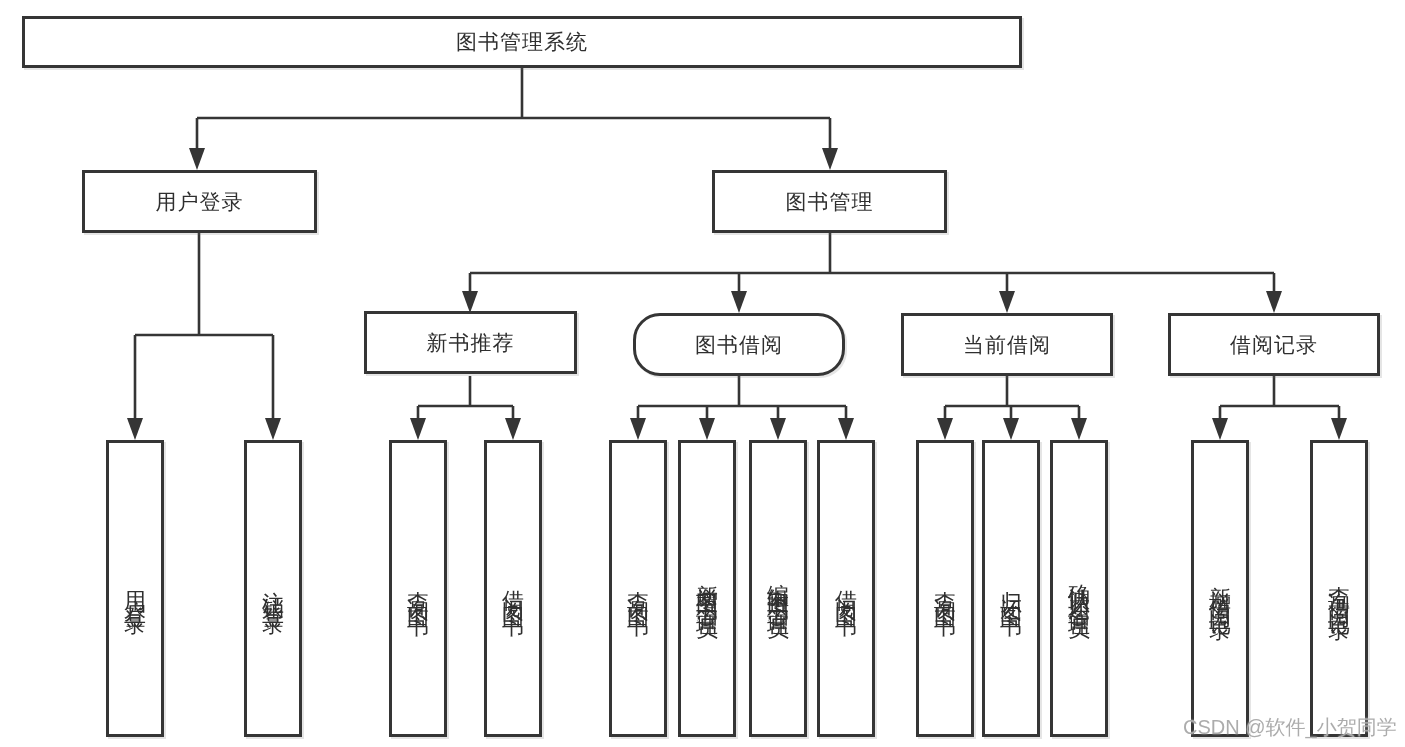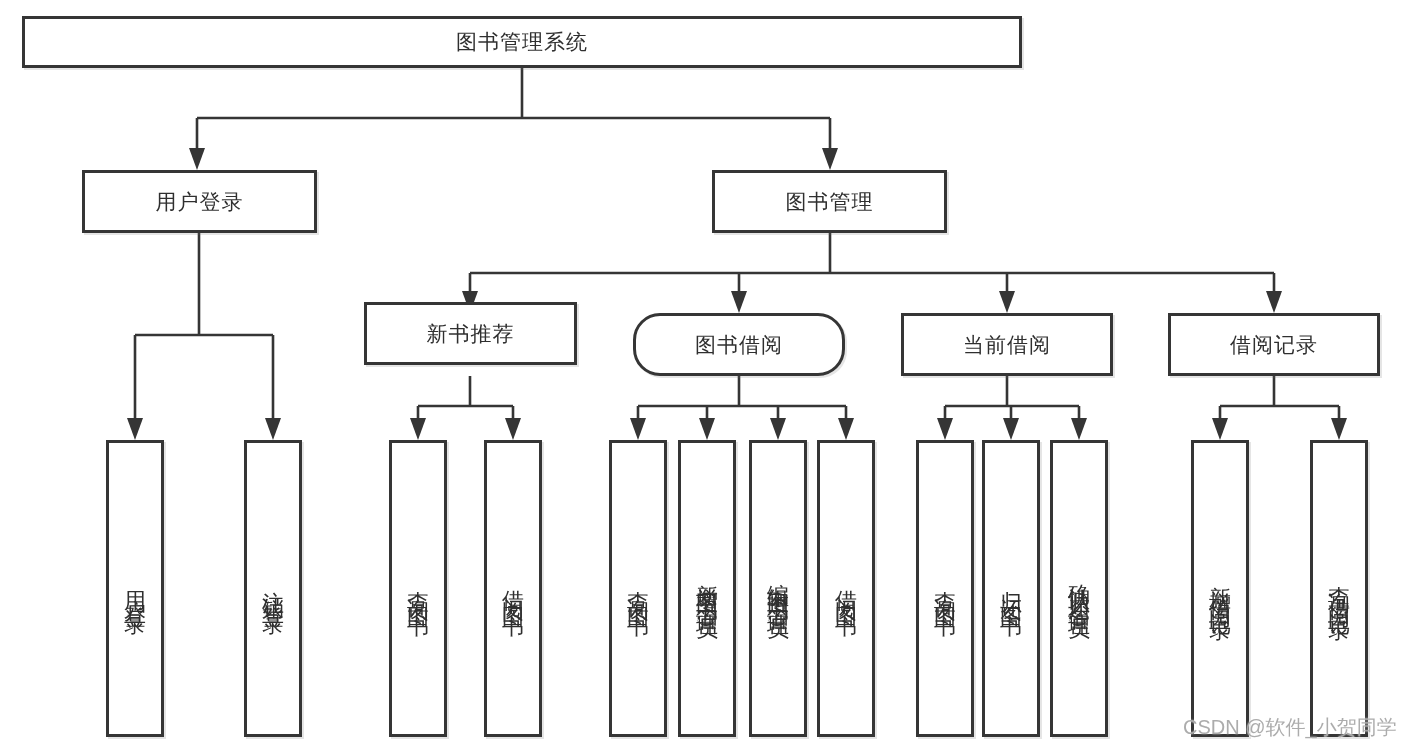--- a/index.html
+++ b/index.html
@@ -110,21 +110,21 @@
     <span class="h-label">图书管理系统</span>
   </div>
 
   <div class="node" style="left:82px; top:170px; width:235px; height:63px;">
     <span class="h-label">用户登录</span>
   </div>
   <div class="node" style="left:712px; top:170px; width:235px; height:63px;">
     <span class="h-label">图书管理</span>
   </div>
 
-  <div class="node" style="left:364px; top:302px; width:213px; height:63px;">
+  <div class="node" style="left:364px; top:311px; width:213px; height:63px;">
     <span class="h-label">新书推荐</span>
   </div>
   <div class="node" style="left:633px; top:313px; width:212px; height:63px;border-radius:27px;">
     <span class="h-label">图书借阅</span>
   </div>
   <div class="node" style="left:901px; top:313px; width:212px; height:63px;">
     <span class="h-label">当前借阅</span>
   </div>
   <div class="node" style="left:1168px; top:313px; width:212px; height:63px;justify-content:center;">
     <span class="h-label">借阅记录</span>

